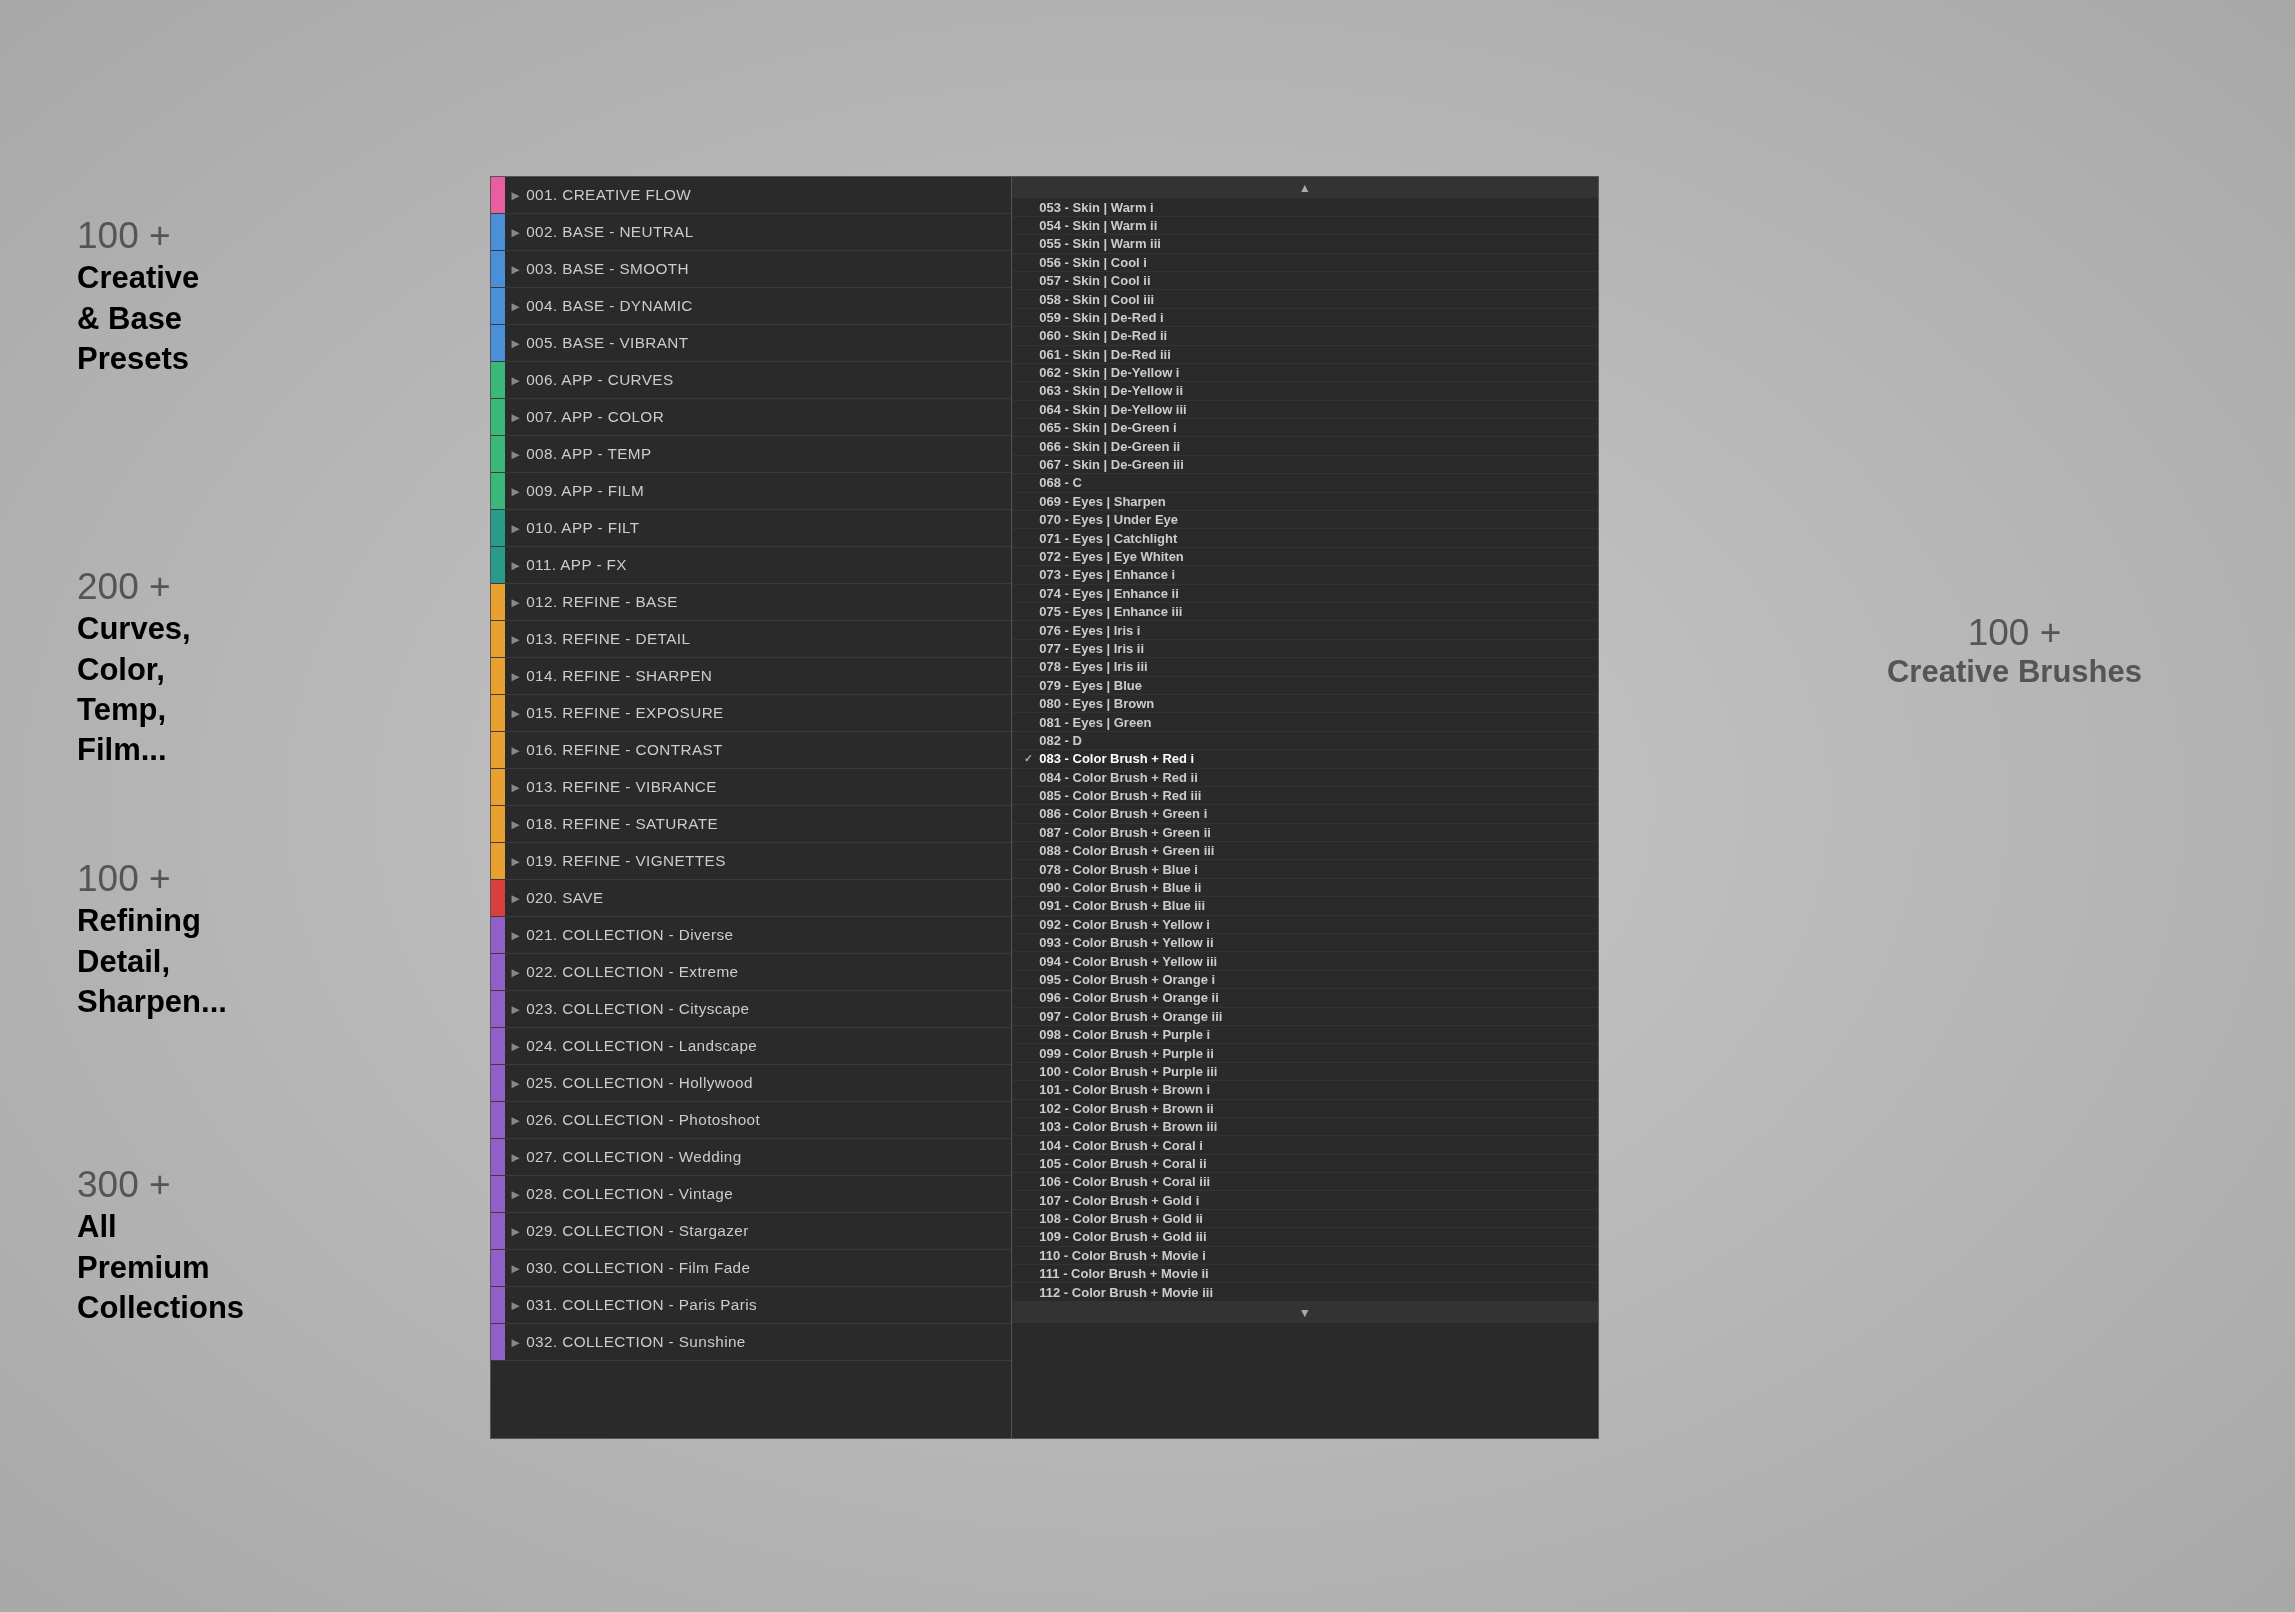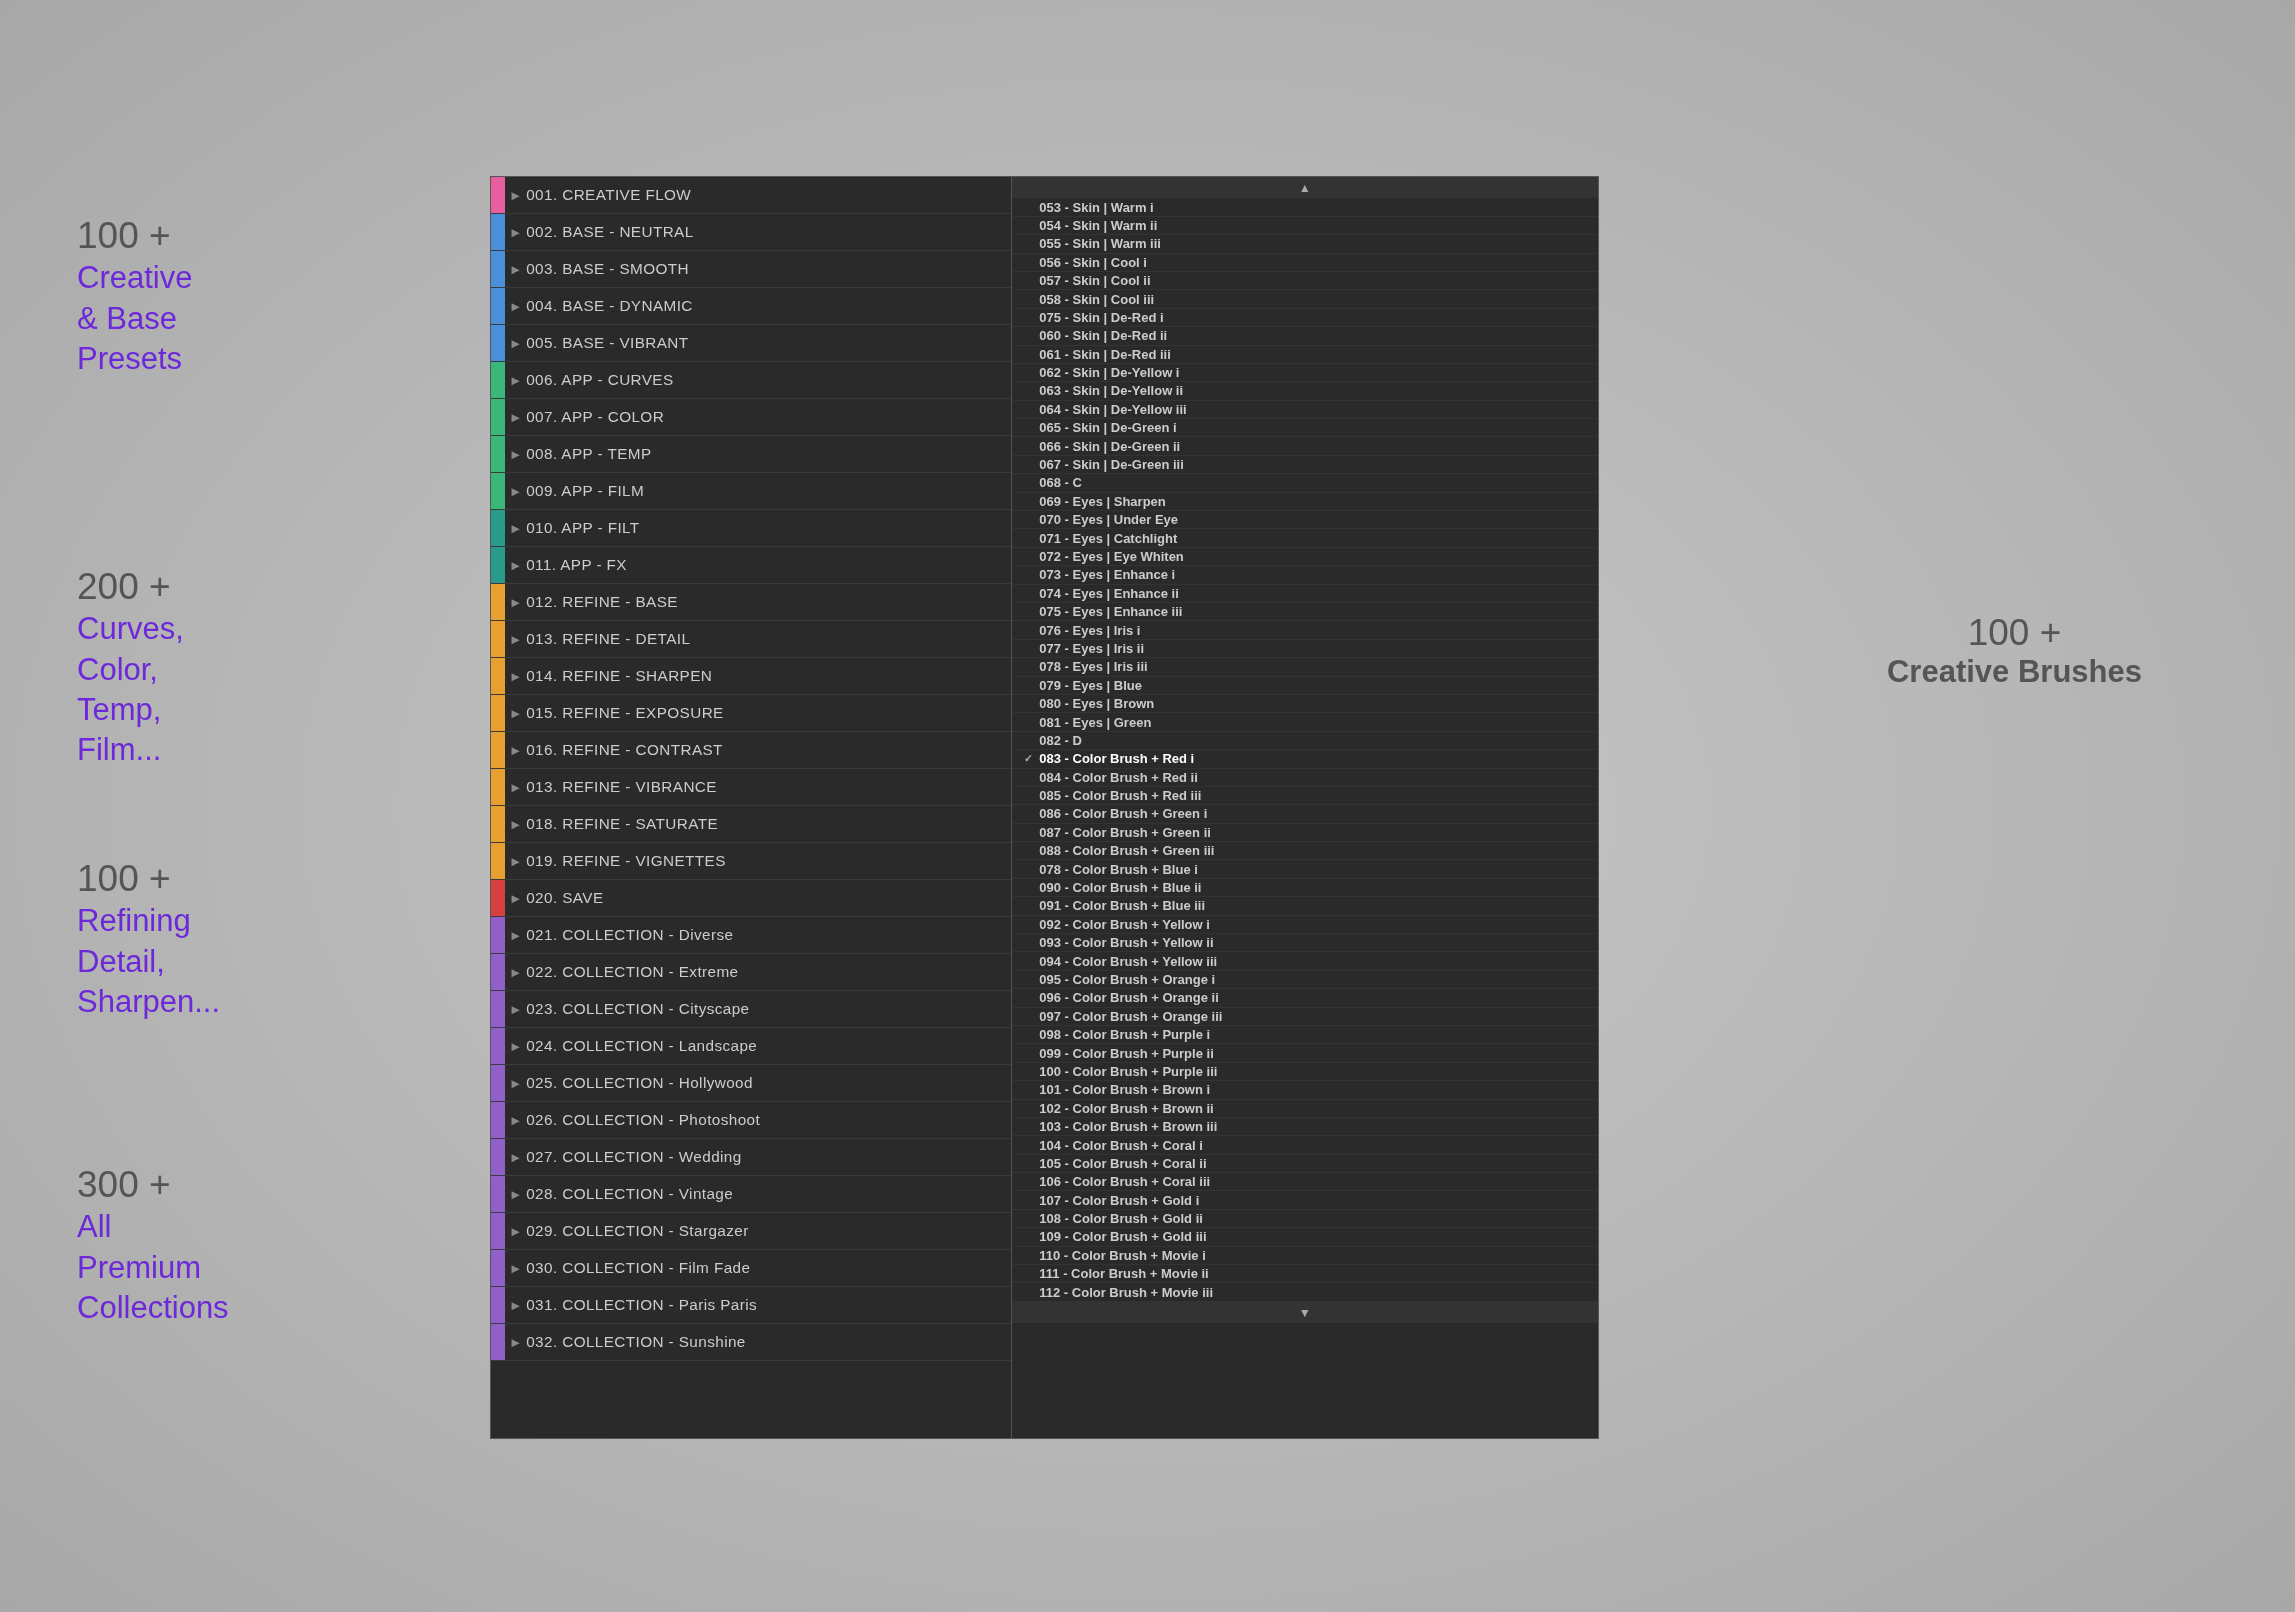--- a/index.html
+++ b/index.html
@@ -70,22 +70,22 @@
 
     .side-label .big {
       font-size: 37px;
       font-weight: 300;
       color: #555;
       line-height: 1.2;
     }
 
     .side-label .small {
       font-size: 31px;
-      font-weight: 400;
-      color: #6d28d9;
+      font-weight: 700;
+      color: #000000;
       line-height: 1.3;
     }
 
     .label-100 { top: 0; }
     .label-200 { top: 321px; margin-top: 30px; }
     .label-100b { top: 643px; }
     .label-300 { top: 949px; }
 
     
     .right-label {
@@ -431,21 +431,21 @@
         <div class="brush-item">
           <span class="brush-check"></span>
           <span>057 - Skin | Cool ii</span>
         </div>
         <div class="brush-item">
           <span class="brush-check"></span>
           <span>058 - Skin | Cool iii</span>
         </div>
         <div class="brush-item">
           <span class="brush-check"></span>
-          <span>075 - Skin | De-Red i</span>
+          <span>059 - Skin | De-Red i</span>
         </div>
         <div class="brush-item">
           <span class="brush-check"></span>
           <span>060 - Skin | De-Red ii</span>
         </div>
         <div class="brush-item">
           <span class="brush-check"></span>
           <span>061 - Skin | De-Red iii</span>
         </div>
         <div class="brush-item">

